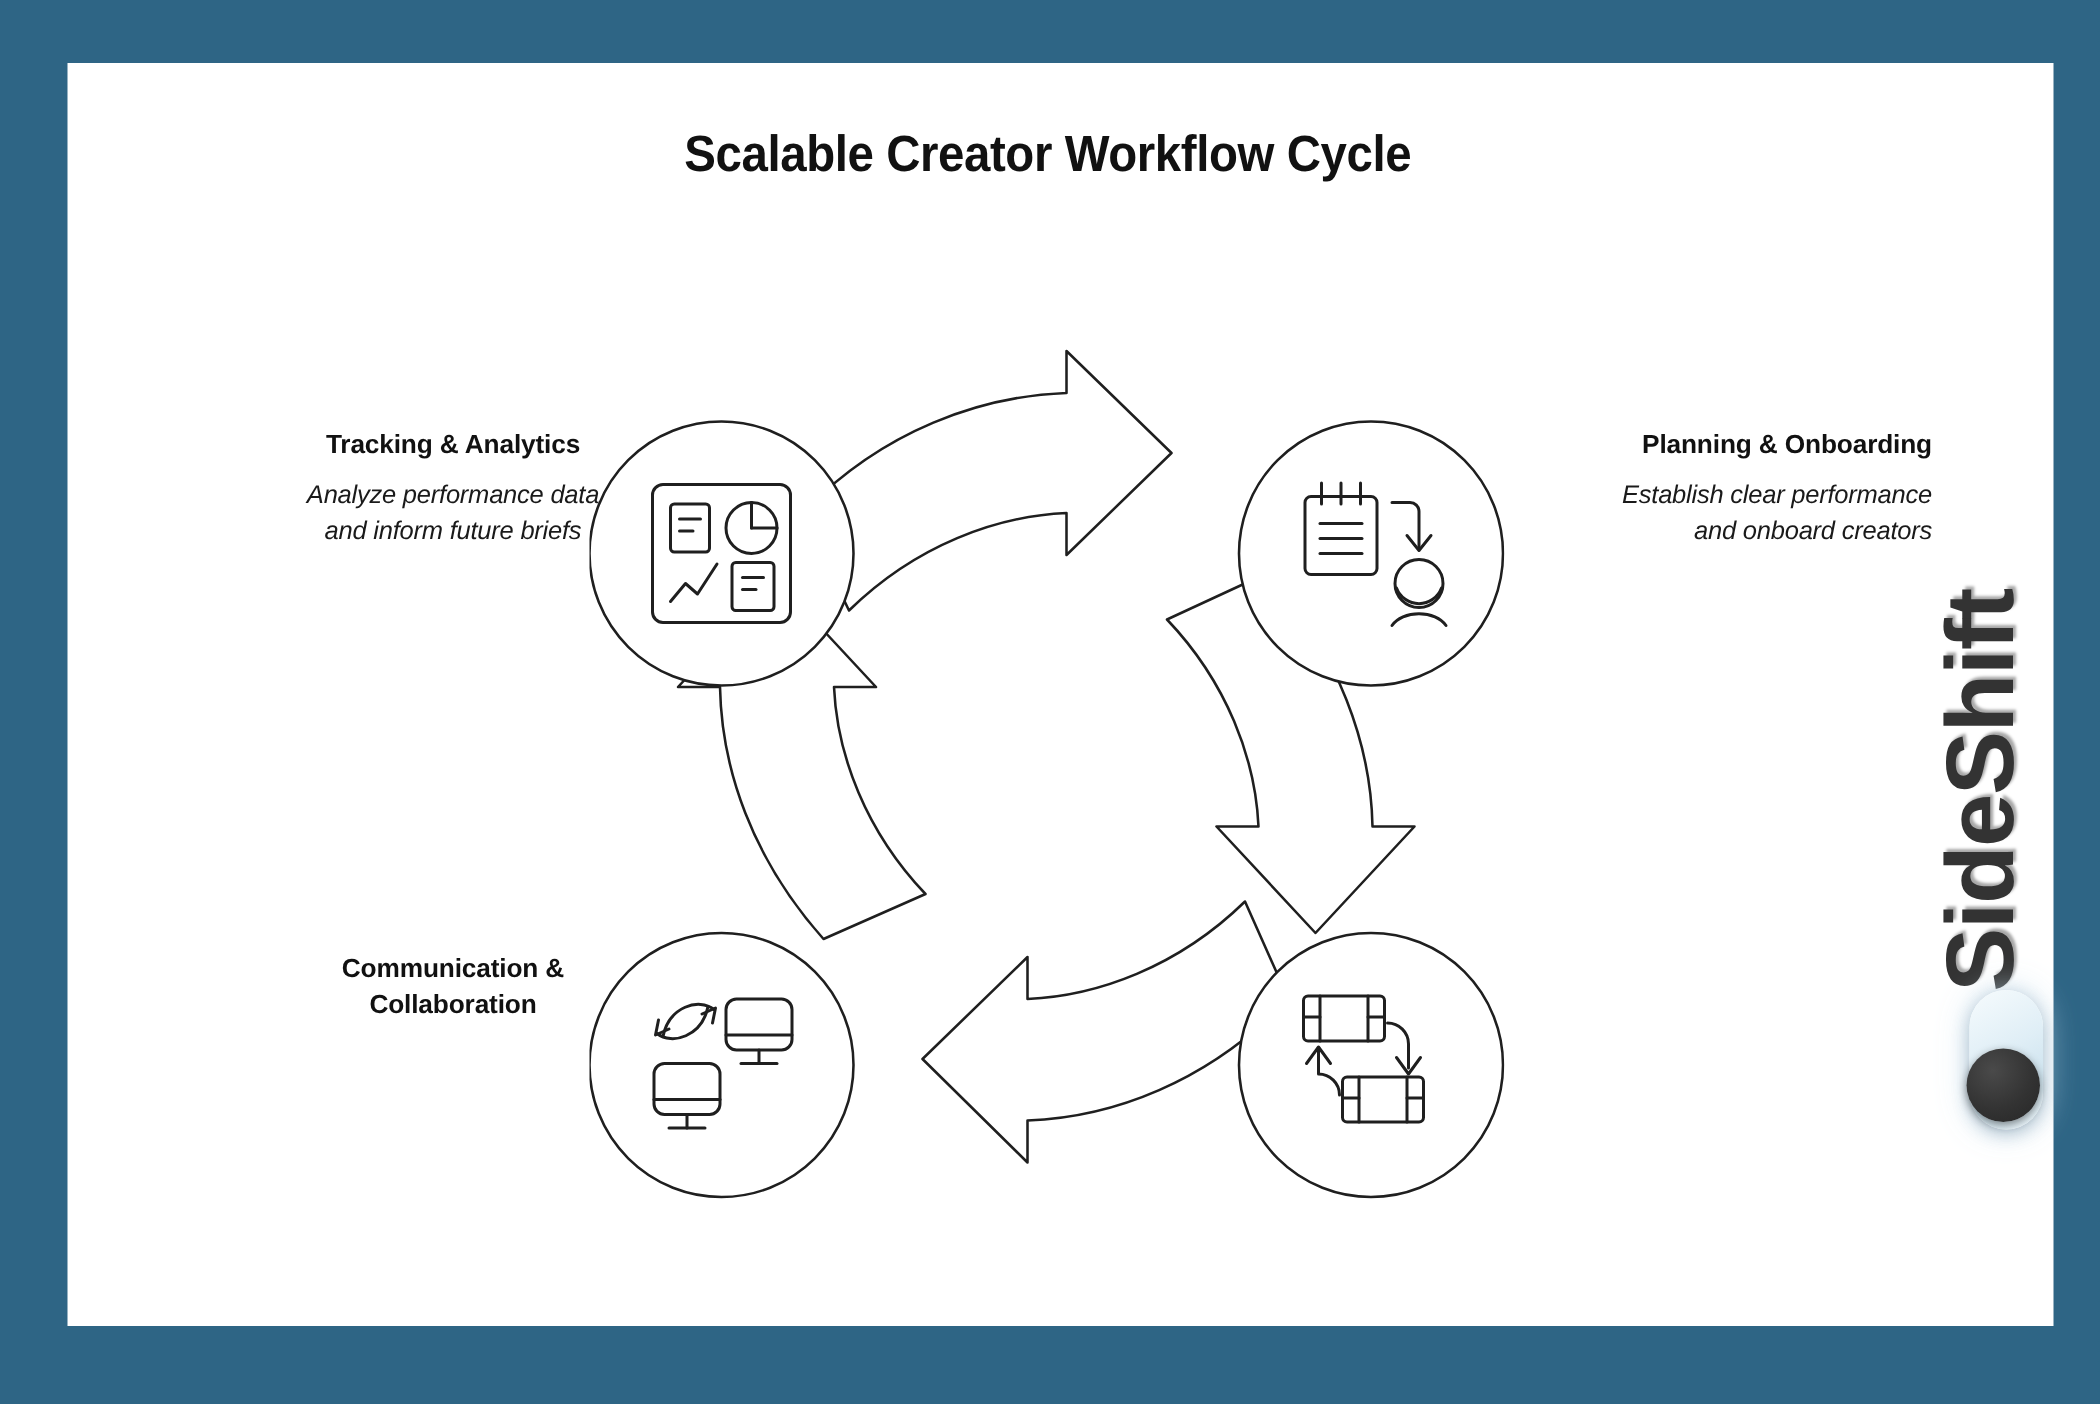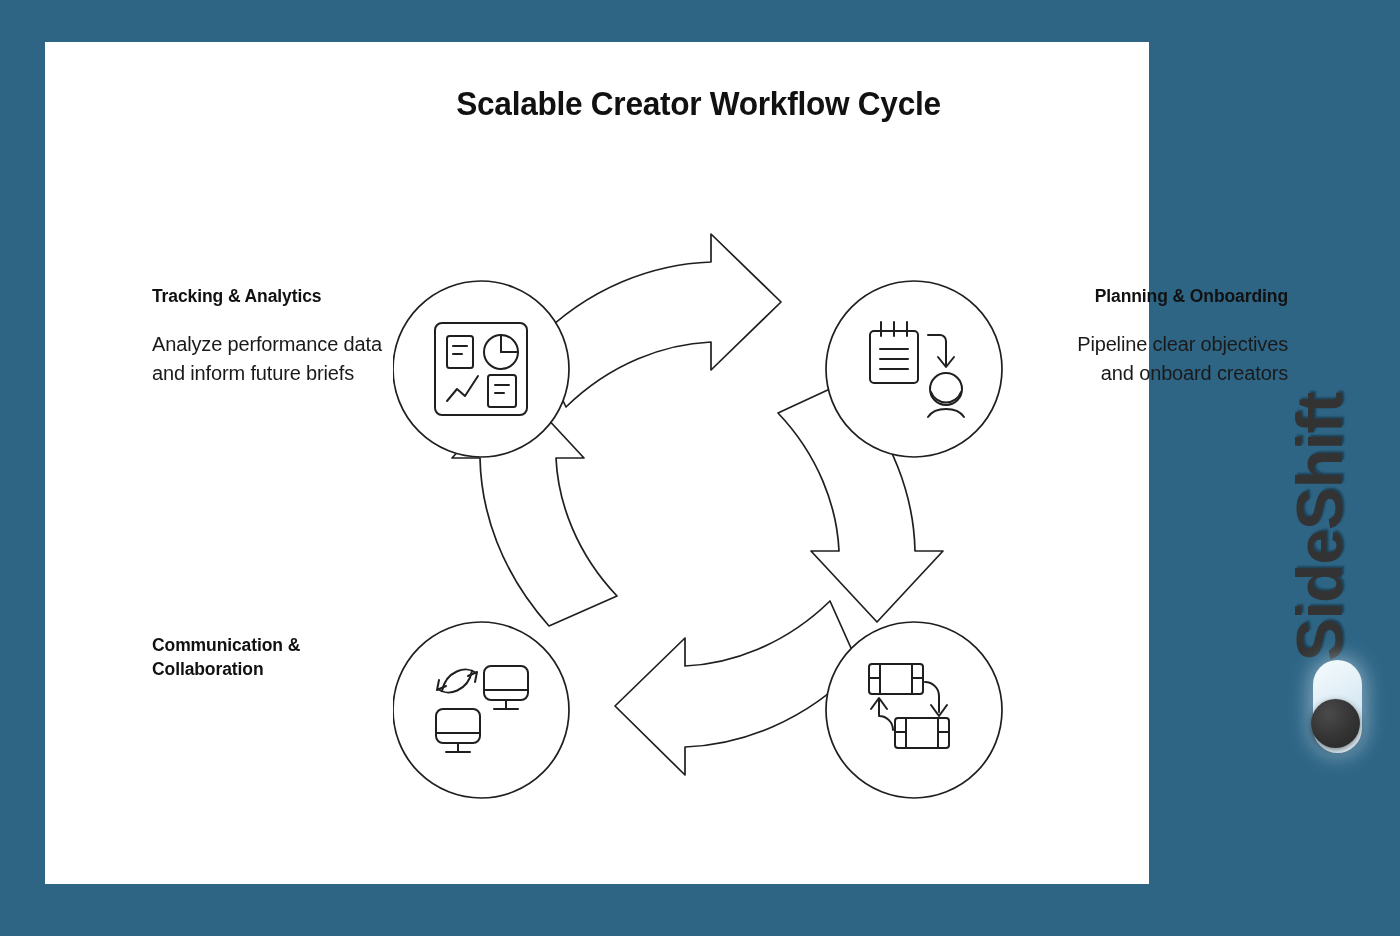--- a/index.html
+++ b/index.html
@@ -15,21 +15,21 @@
   }
   #slide {
     position: relative;
     width: 1400px;
     height: 936px;
   }
   #panel {
     position: absolute;
     left: 45px;
     top: 42px;
-    width: 1104px;
+    width: 1324px;
     height: 842px;
     background: #ffffff;
   }
   #title {
     position: absolute;
     left: 0;
     top: 42px;
     width: 1307px;
     text-align: center;
     font-size: 34px;
@@ -51,35 +51,36 @@
     position: absolute;
     left: 348px;
     top: 32px;
   }
   
   .label-block {
     position: absolute;
     width: 300px;
   }
   .label-block.right-side { text-align: right; }
-  .label-block.left-side  { text-align: left; }
+  .label-block.left-side  { text-align: center; }
   .lbl-title {
     font-size: 17.5px;
     font-weight: bold;
     color: #111111;
     line-height: 1.38;
     letter-spacing: -0.1px;
   }
   .lbl-desc {
-    margin-top: 22px;
-    font-size: 20px;
+    margin-top: 10px;
+    font-size: 17px;
     color: #1a1a1a;
     line-height: 1.42;
     letter-spacing: -0.15px;
     white-space: pre-line;
+    font-style: italic;
   }
   #lbl-tracking      { left: 107px;  top: 92px; }
   #lbl-planning      { left: 943px;  top: 92px; }
   #lbl-production    { left: 943px;  top: 441px; }
   #lbl-communication { left: 107px;  top: 441px; }
 
   
   #brand {
     position: absolute;
     left: 1219px;
@@ -255,21 +256,21 @@
       </svg>
 
       <div class="label-block left-side" id="lbl-tracking">
         <div class="lbl-title">Tracking &amp; Analytics</div>
         <div class="lbl-desc">Analyze performance data
 and inform future briefs</div>
       </div>
 
       <div class="label-block right-side" id="lbl-planning">
         <div class="lbl-title">Planning &amp; Onboarding</div>
-        <div class="lbl-desc">Pipeline clear objectives
+        <div class="lbl-desc">Establish clear performance
 and onboard creators</div>
       </div>
 
       <div class="label-block right-side" id="lbl-production">
       </div>
 
       <div class="label-block left-side" id="lbl-communication">
         <div class="lbl-title" style="white-space: pre-line;">Communication &amp;
 Collaboration</div>
       </div>

